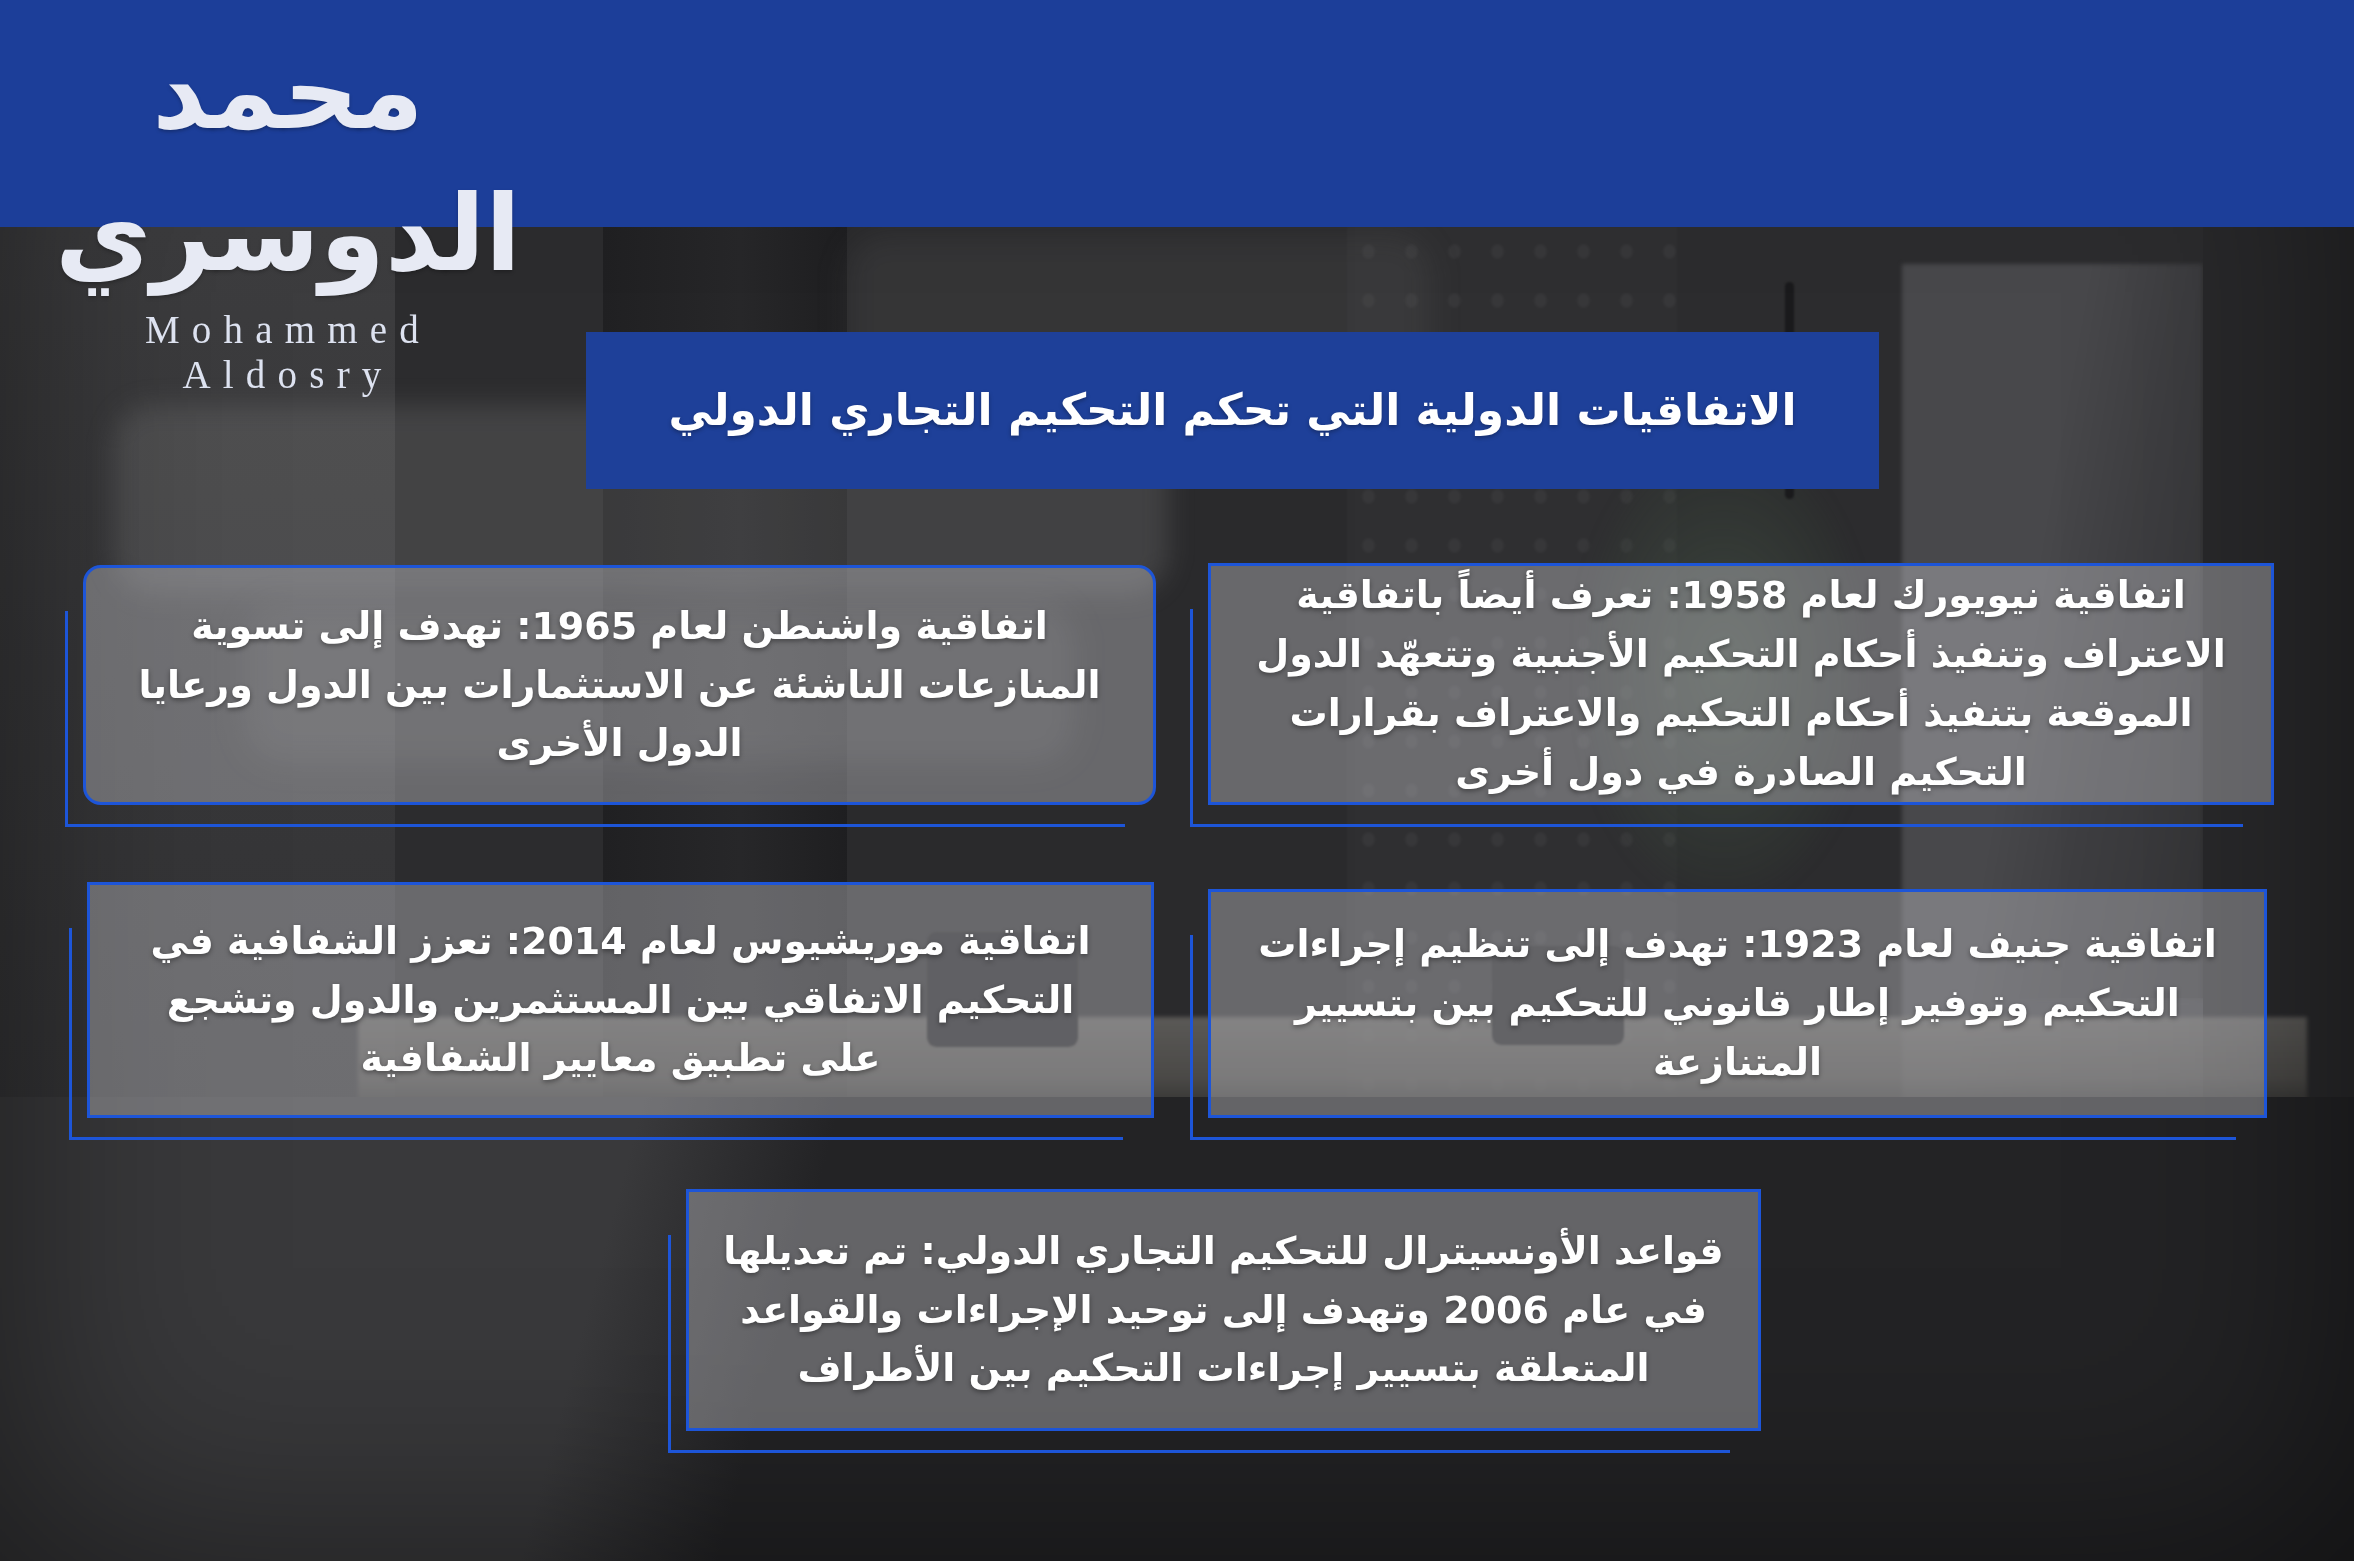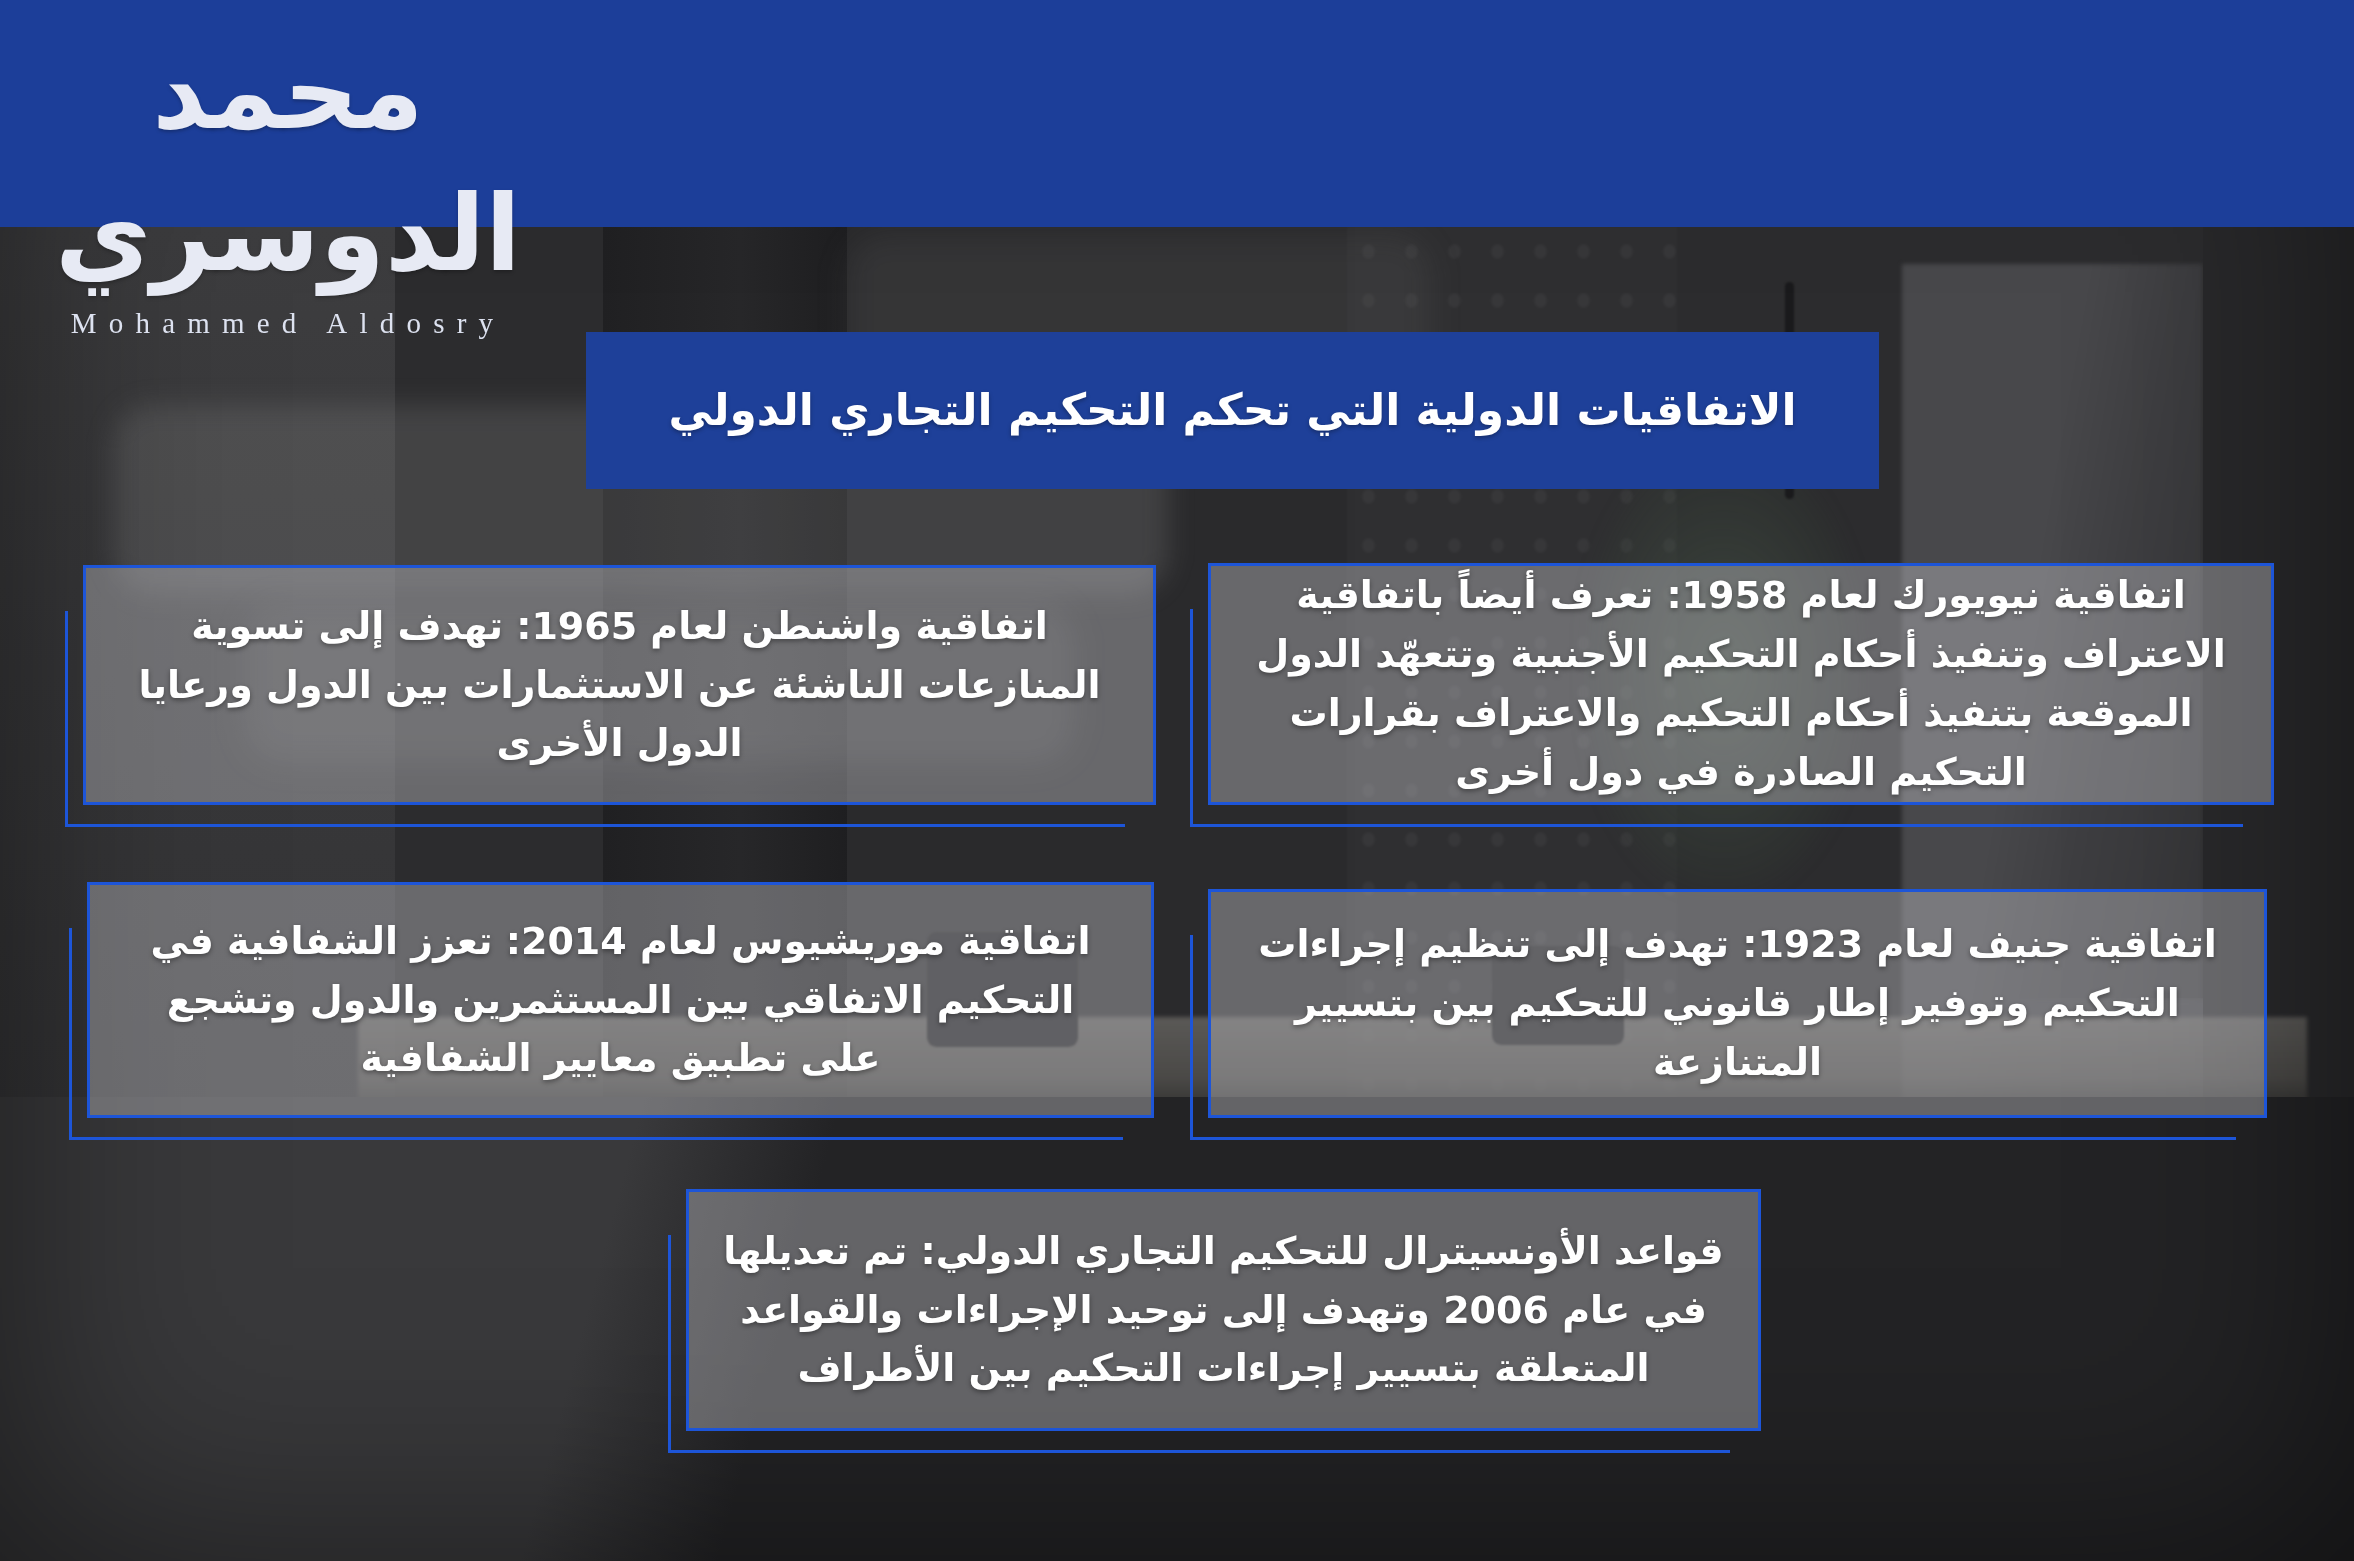--- a/index.html
+++ b/index.html
@@ -45,37 +45,37 @@
   .bg-monitor1{left:927px;top:932px;width:151px;height:115px;background:#1d1d1f;border-radius:9.4px;filter:blur(0.9px);}
   .bg-monitor2{left:1492px;top:946px;width:132px;height:99px;background:#212123;border-radius:9.4px;filter:blur(0.9px);}
   .bg-floor{left:0;top:1097px;width:2354px;height:464px;
     background:linear-gradient(105deg,#39393b 0 26%,#232325 34% 100%);}
   .bg-vignette{inset:0;box-shadow:inset 0 0 245px rgba(0,0,0,.55);}
   
   .banner{position:absolute;left:0;top:0;width:2354px;height:227px;background:var(--banner-blue);}
   .logo{position:absolute;left:34px;top:22px;width:527px;height:213px;color:#e7eaf4;}
   .logo-ar{direction:rtl;font-size:105px;font-weight:700;line-height:1.35;text-align:center;width:508px;
     text-shadow:0 1.9px 3.8px rgba(0,0,0,.25);}
-  .logo-en{font-family:"Liberation Serif",serif;font-size:29px;letter-spacing:12.2px;margin-top:1.9px;
+  .logo-en{font-family:"Liberation Serif",serif;font-size:39px;letter-spacing:12.2px;margin-top:1.9px;
     text-align:center;width:508px;color:#dde2f0;}
   
   .title-box{position:absolute;left:586px;top:332px;width:1293px;height:157px;background:var(--title-blue);
     display:flex;align-items:center;justify-content:center;}
   .title-box h1{margin:0;direction:rtl;color:var(--text-white);font-size:44px;font-weight:700;
     text-align:center;letter-spacing:0;line-height:1.2;text-shadow:0 1.9px 4.7px rgba(0,0,0,.3);}
   
   .card{position:absolute;background:var(--card-fill);border:3.8px solid var(--card-border-blue);
     box-sizing:border-box;display:flex;align-items:center;justify-content:center;}
   .card::before{content:"";position:absolute;left:-21px;right:28px;top:43px;bottom:-24.5px;
     border-left:3.8px solid var(--card-border-blue);border-bottom:3.8px solid var(--card-border-blue);
     z-index:1;pointer-events:none;}
   .card p{position:relative;z-index:2;margin:0;padding:9.4px 32px;direction:rtl;text-align:center;
     color:var(--text-white);font-size:38px;font-weight:700;line-height:1.55;
     text-shadow:0 1.9px 5.6px rgba(0,0,0,.4);}
-  .card-1965{left:83px;top:565px;width:1073px;height:240px;}
+  .card-1965{left:83px;top:565px;width:1073px;height:240px;border-radius:18px;}
   .card-1958{left:1208px;top:563px;width:1066px;height:242px;justify-content:center;}
   .card-2014{left:87px;top:882px;width:1067px;height:236px;}
   .card-1923{left:1208px;top:889px;width:1059px;height:229px;}
   .card-uncitral{left:686px;top:1181px;width:1075px;height:242px;margin-top:8px;}
 </style>
 </head>
 <body>
 
 <div class="canvas">
 

